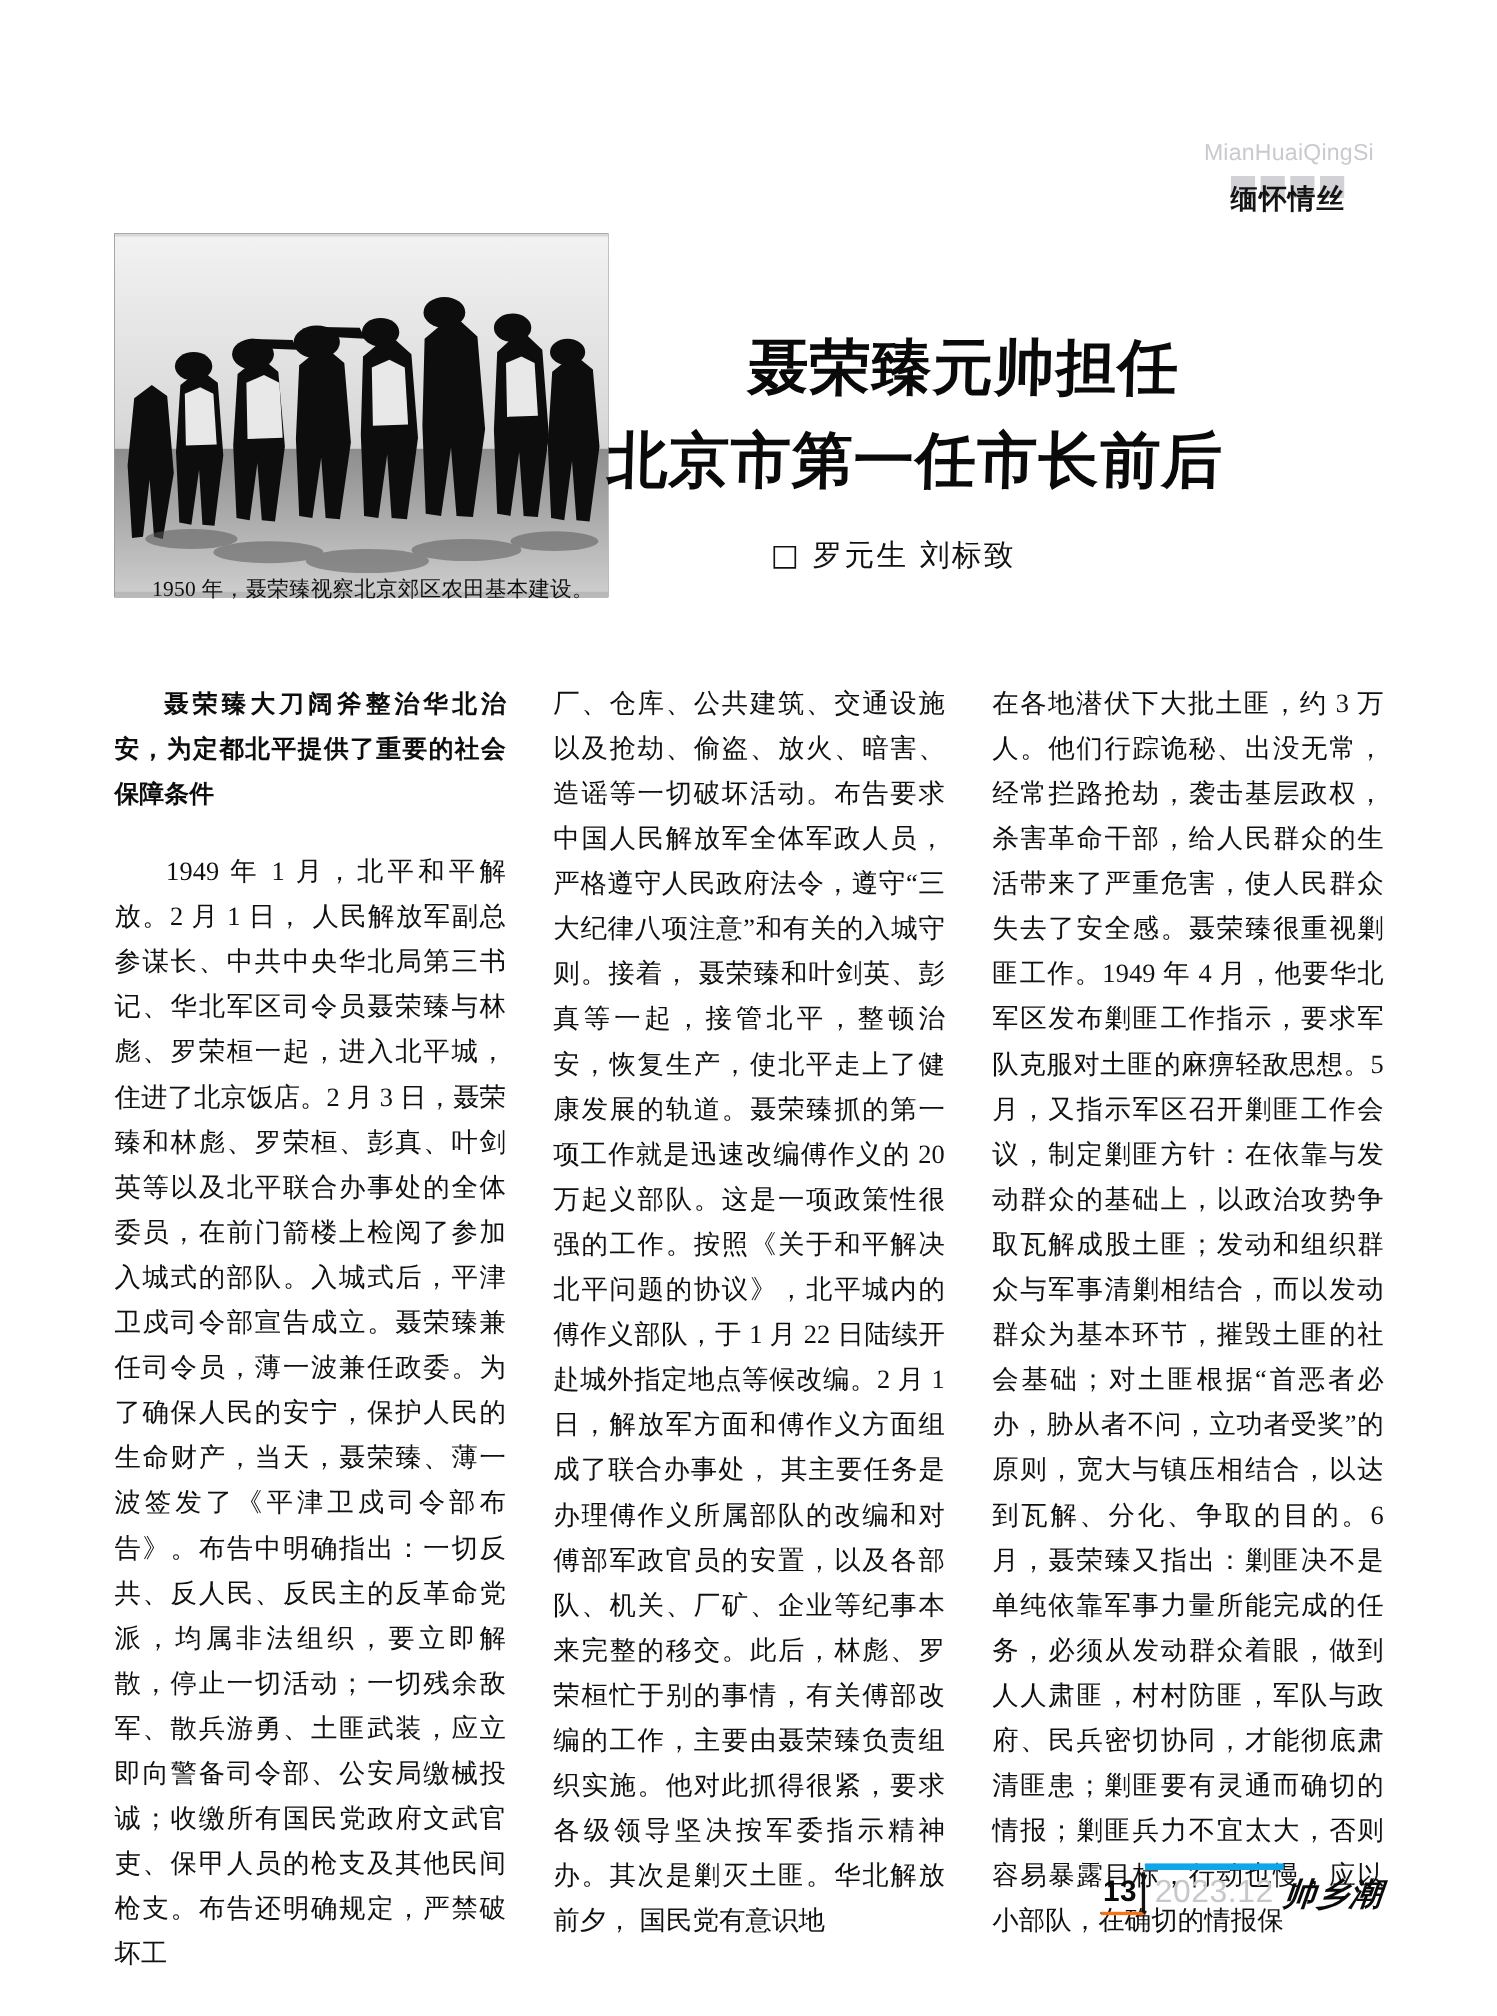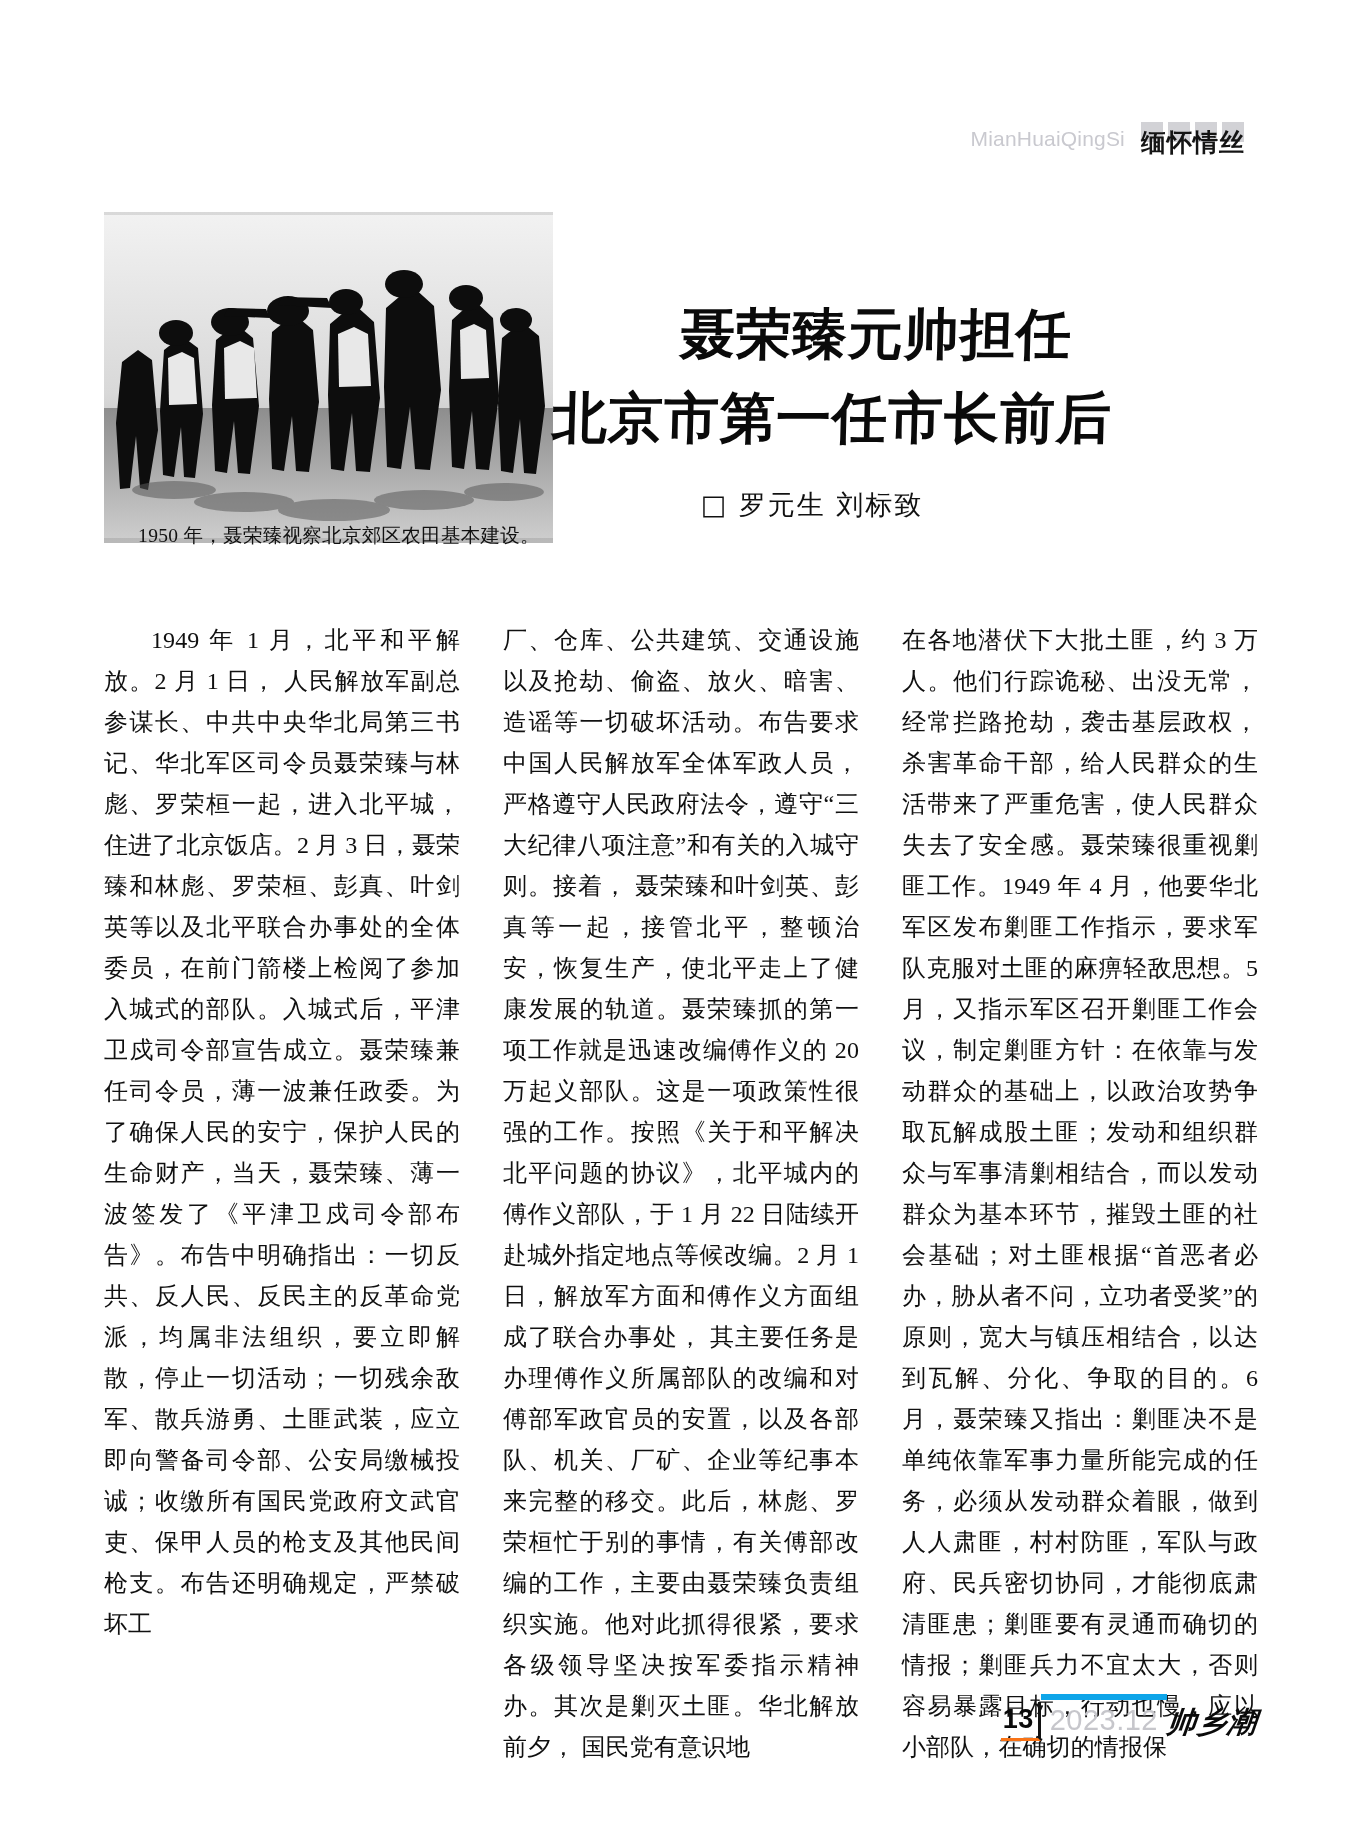--- a/index.html
+++ b/index.html
@@ -15,23 +15,24 @@
     color: #111;
     overflow: hidden;
   }
 
   
   .runhead {
     position: absolute;
     top: 128px;
     right: 112px;
     display: flex;
-    align-items: flex-start;
+    align-items: center;
     gap: 14px;
     height: 40px;
+    flex-direction: column;
   }
   .runhead-pinyin {
     font-family: "Liberation Sans", sans-serif;
     font-size: 21px;
     letter-spacing: 0.2px;
     color: #c9c9cf;
     line-height: 1;
     padding-bottom: 3px;
     white-space: nowrap;
   }
@@ -277,20 +278,21 @@
 <div class="caption">1950 年，聂荣臻视察北京郊区农田基本建设。</div>
 
 <div class="headline">
   <div class="headline-line">聂荣臻元帅担任</div>
   <div class="headline-line">北京市第一任市长前后</div>
 </div>
 <div class="byline">□ 罗元生  刘标致</div>
 
 <div class="columns">
   <div class="col">
+    <div class="subhead">聂荣臻大刀阔斧整治华北治安，为定都北平提供了重要的社会保障条件</div>
     <p class="body">1949 年 1 月，北平和平解放。2 月 1 日， 人民解放军副总参谋长、中共中央华北局第三书记、华北军区司令员聂荣臻与林彪、罗荣桓一起，进入北平城，住进了北京饭店。2 月 3 日，聂荣臻和林彪、罗荣桓、彭真、叶剑英等以及北平联合办事处的全体委员，在前门箭楼上检阅了参加入城式的部队。入城式后，平津卫戍司令部宣告成立。聂荣臻兼任司令员，薄一波兼任政委。为了确保人民的安宁，保护人民的生命财产，当天，聂荣臻、薄一波签发了《平津卫戍司令部布告》。布告中明确指出：一切反共、反人民、反民主的反革命党派，均属非法组织，要立即解散，停止一切活动；一切残余敌军、散兵游勇、土匪武装，应立即向警备司令部、公安局缴械投诚；收缴所有国民党政府文武官吏、保甲人员的枪支及其他民间枪支。布告还明确规定，严禁破坏工</p>
   </div>
   <div class="col">
     <p class="body cont">厂、仓库、公共建筑、交通设施以及抢劫、偷盗、放火、暗害、造谣等一切破坏活动。布告要求中国人民解放军全体军政人员， 严格遵守人民政府法令，遵守“三大纪律八项注意”和有关的入城守则。接着， 聂荣臻和叶剑英、彭真等一起，接管北平，整顿治安，恢复生产，使北平走上了健康发展的轨道。聂荣臻抓的第一项工作就是迅速改编傅作义的 20 万起义部队。这是一项政策性很强的工作。按照《关于和平解决北平问题的协议》，北平城内的傅作义部队，于 1 月 22 日陆续开赴城外指定地点等候改编。2 月 1 日，解放军方面和傅作义方面组成了联合办事处， 其主要任务是办理傅作义所属部队的改编和对傅部军政官员的安置，以及各部队、机关、厂矿、企业等纪事本来完整的移交。此后，林彪、罗荣桓忙于别的事情，有关傅部改编的工作，主要由聂荣臻负责组织实施。他对此抓得很紧，要求各级领导坚决按军委指示精神办。其次是剿灭土匪。华北解放前夕， 国民党有意识地</p>
   </div>
   <div class="col">
     <p class="body cont">在各地潜伏下大批土匪，约 3 万人。他们行踪诡秘、出没无常，经常拦路抢劫，袭击基层政权，杀害革命干部，给人民群众的生活带来了严重危害，使人民群众失去了安全感。聂荣臻很重视剿匪工作。1949 年 4 月，他要华北军区发布剿匪工作指示，要求军队克服对土匪的麻痹轻敌思想。5 月，又指示军区召开剿匪工作会议，制定剿匪方针：在依靠与发动群众的基础上，以政治攻势争取瓦解成股土匪；发动和组织群众与军事清剿相结合，而以发动群众为基本环节，摧毁土匪的社会基础；对土匪根据“首恶者必办，胁从者不问，立功者受奖”的原则，宽大与镇压相结合，以达到瓦解、分化、争取的目的。6 月，聂荣臻又指出：剿匪决不是单纯依靠军事力量所能完成的任务，必须从发动群众着眼，做到人人肃匪，村村防匪，军队与政府、民兵密切协同，才能彻底肃清匪患；剿匪要有灵通而确切的情报；剿匪兵力不宜太大，否则容易暴露目标，行动也慢，应以小部队，在确切的情报保</p>
   </div>
 </div>
 

